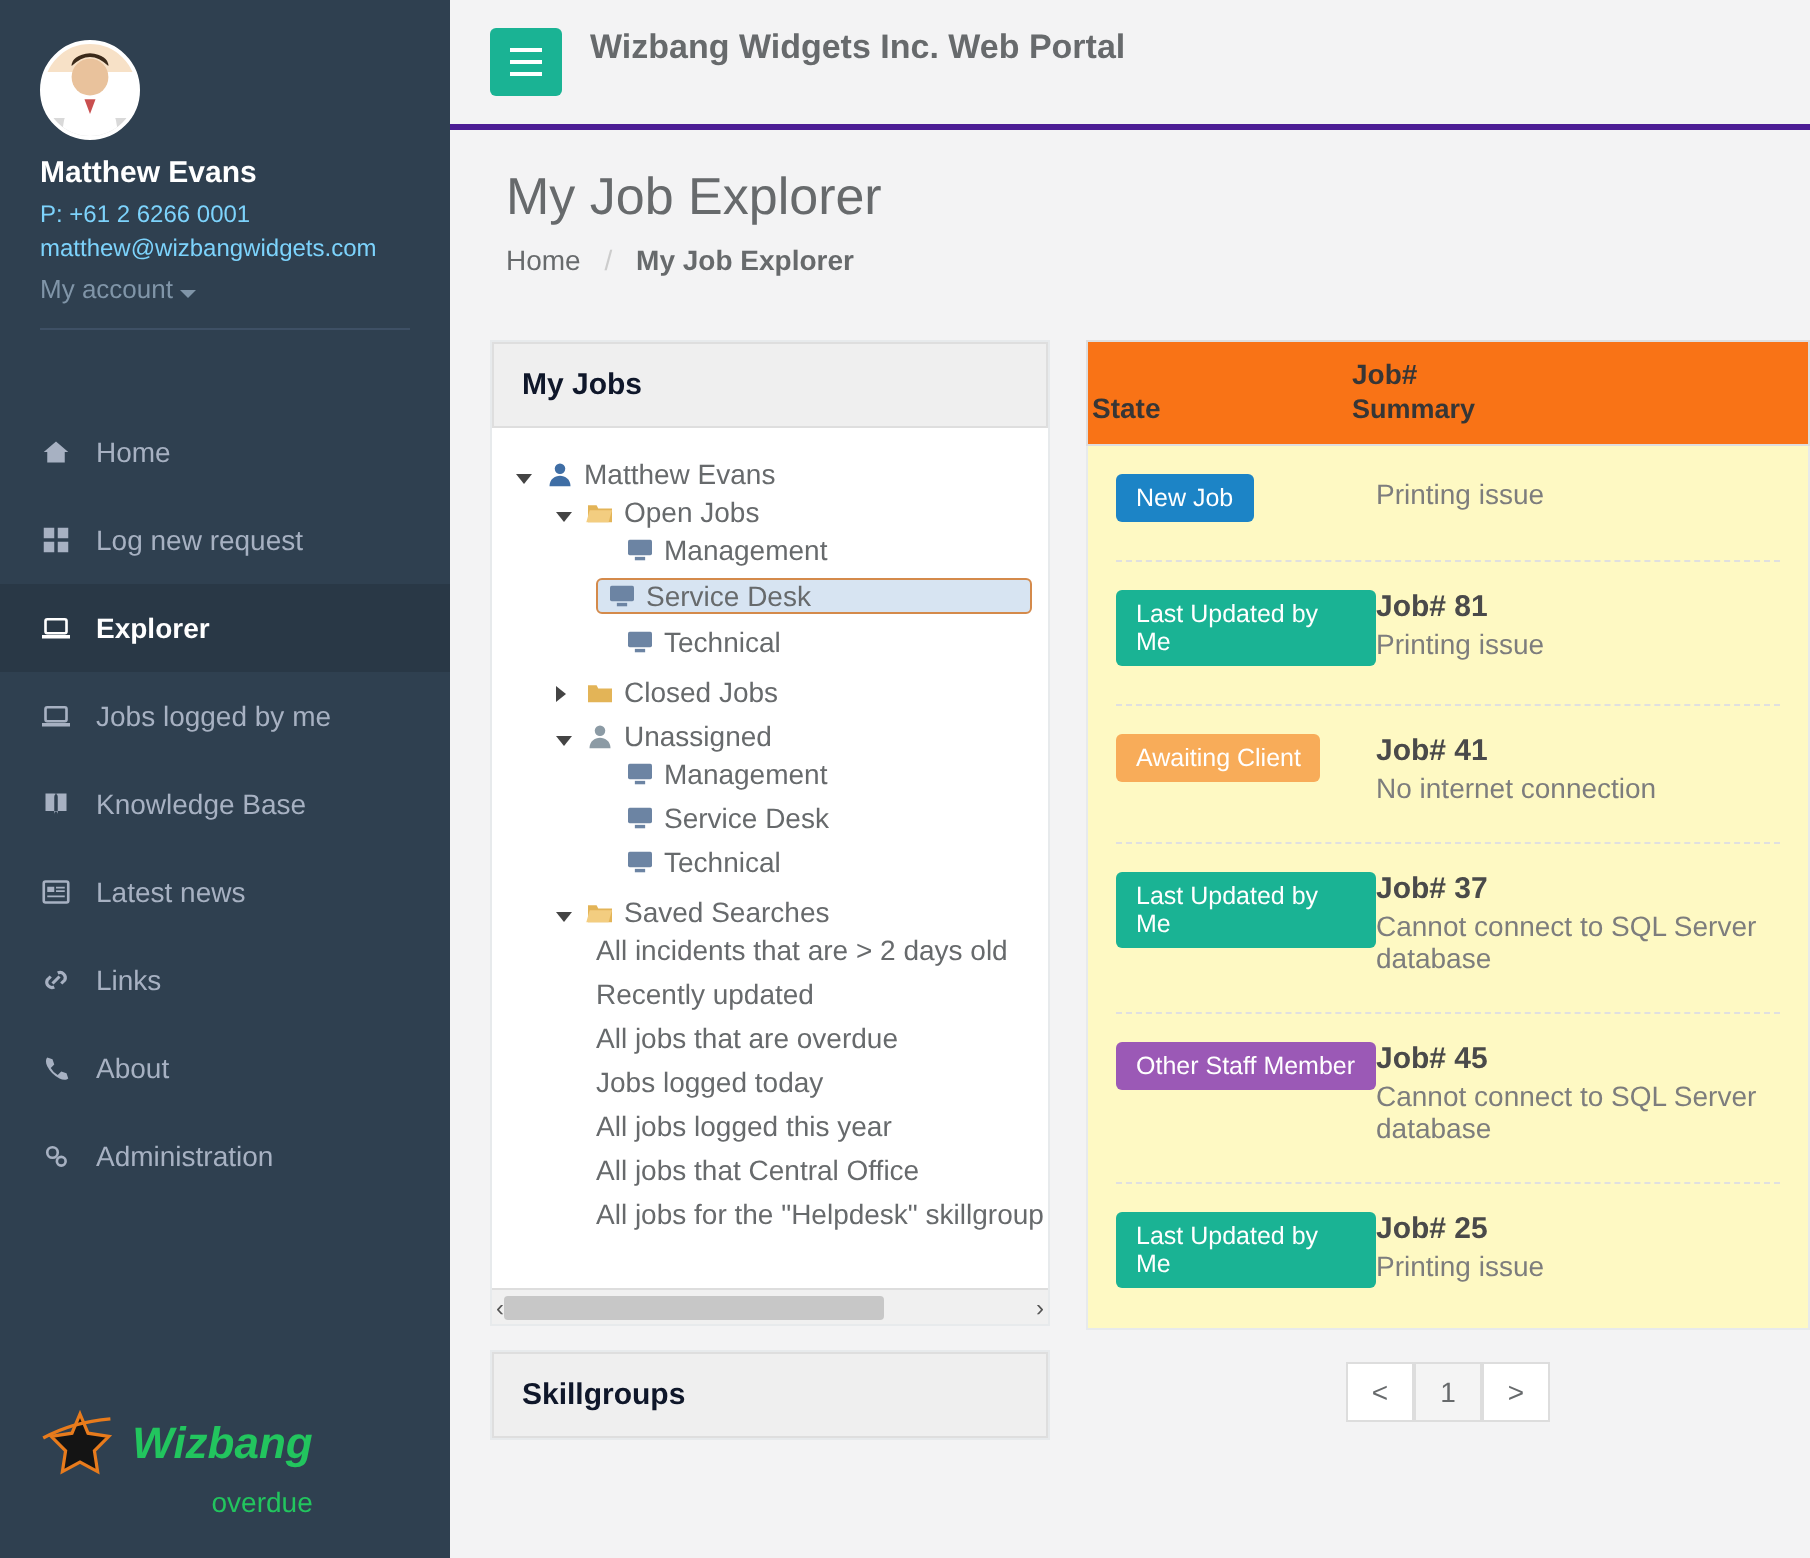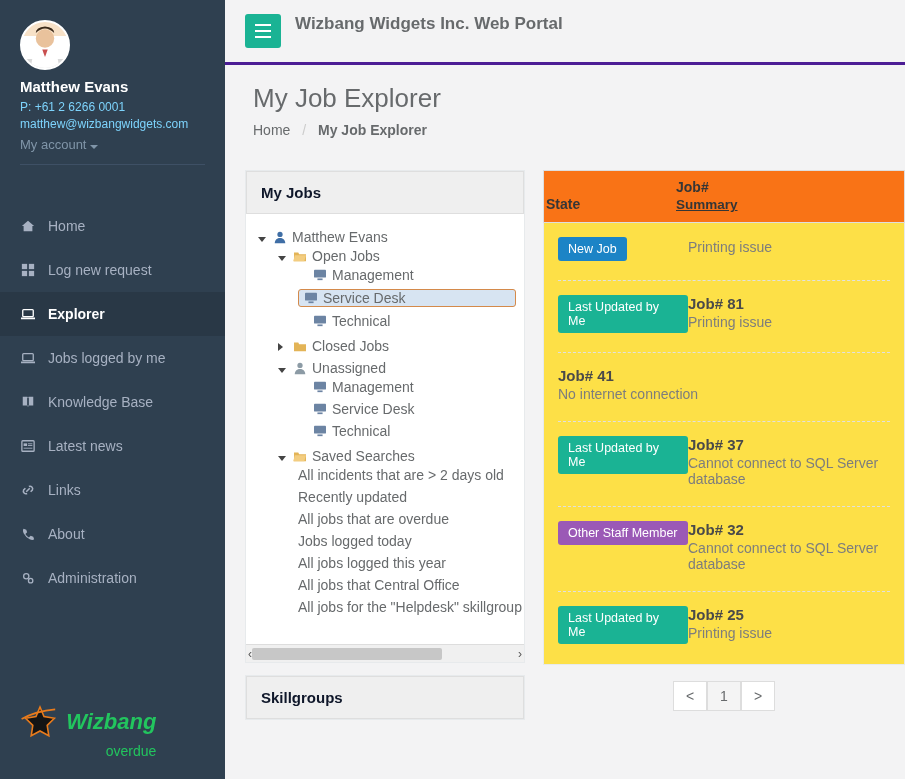--- a/index.html
+++ b/index.html
@@ -119,22 +119,22 @@
   }
   .hscroll .thumb { height:12px; background:#c7c7c7; width:190px; border-radius:2px; }
 
   .right-col { flex:1; }
   .table-head {
     background:#f97316; border:1px solid #dedede;
     display:flex; padding:8px 2px 10px; font-weight:bold; color:#363636;align-items:flex-end;
   }
   .col-state { width:130px; }
   .col-job { flex:1; }
-  .col-job-sub { display:block; font-weight:bold; margin-top:2px; font-size:13.5px;text-decoration:underline; }
-  .job-list { border:1px solid #e7eaec; border-top:none; background:#fde047; }
+  .col-job-sub { display:block; font-weight:bold; margin-top:2px; font-size:13.5px; }
+  .job-list { border:1px solid #e7eaec; border-top:none; background:#fef9c3; }
   .job-row {
     display:flex; padding:14px 14px 20px; align-items:flex-start; position:relative;
   }
   .job-row::after {
     content:""; position:absolute; bottom:0; left:14px; right:14px;
     border-top:1px dashed #e0e0e0;
   }
   .job-row:last-child::after { content:none; }
   .badge {
     display:inline-block; color:#fff; font-size:12.5px;
@@ -506,36 +506,37 @@
             </div>
           </div>
           <div class="job-row">
             <div class="col-state"><span class="badge lubm">Last Updated by Me</span></div>
             <div class="col-job">
               <div class="job-num">Job# 81</div>
               <div class="job-sum">Printing issue</div>
             </div>
           </div>
           <div class="job-row">
+            <div class="col-state"><span class="badge await">Awaiting Client</span></div>
             <div class="col-job">
               <div class="job-num">Job# 41</div>
               <div class="job-sum">No internet connection</div>
             </div>
           </div>
           <div class="job-row">
             <div class="col-state"><span class="badge lubm">Last Updated by Me</span></div>
             <div class="col-job">
               <div class="job-num">Job# 37</div>
               <div class="job-sum">Cannot connect to SQL Server database</div>
             </div>
           </div>
           <div class="job-row">
             <div class="col-state"><span class="badge osm">Other Staff Member</span></div>
             <div class="col-job">
-              <div class="job-num">Job# 32</div>
+              <div class="job-num">Job# 45</div>
               <div class="job-sum">Cannot connect to SQL Server database</div>
             </div>
           </div>
           <div class="job-row">
             <div class="col-state"><span class="badge lubm">Last Updated by Me</span></div>
             <div class="col-job">
               <div class="job-num">Job# 25</div>
               <div class="job-sum">Printing issue</div>
             </div>
           </div>

